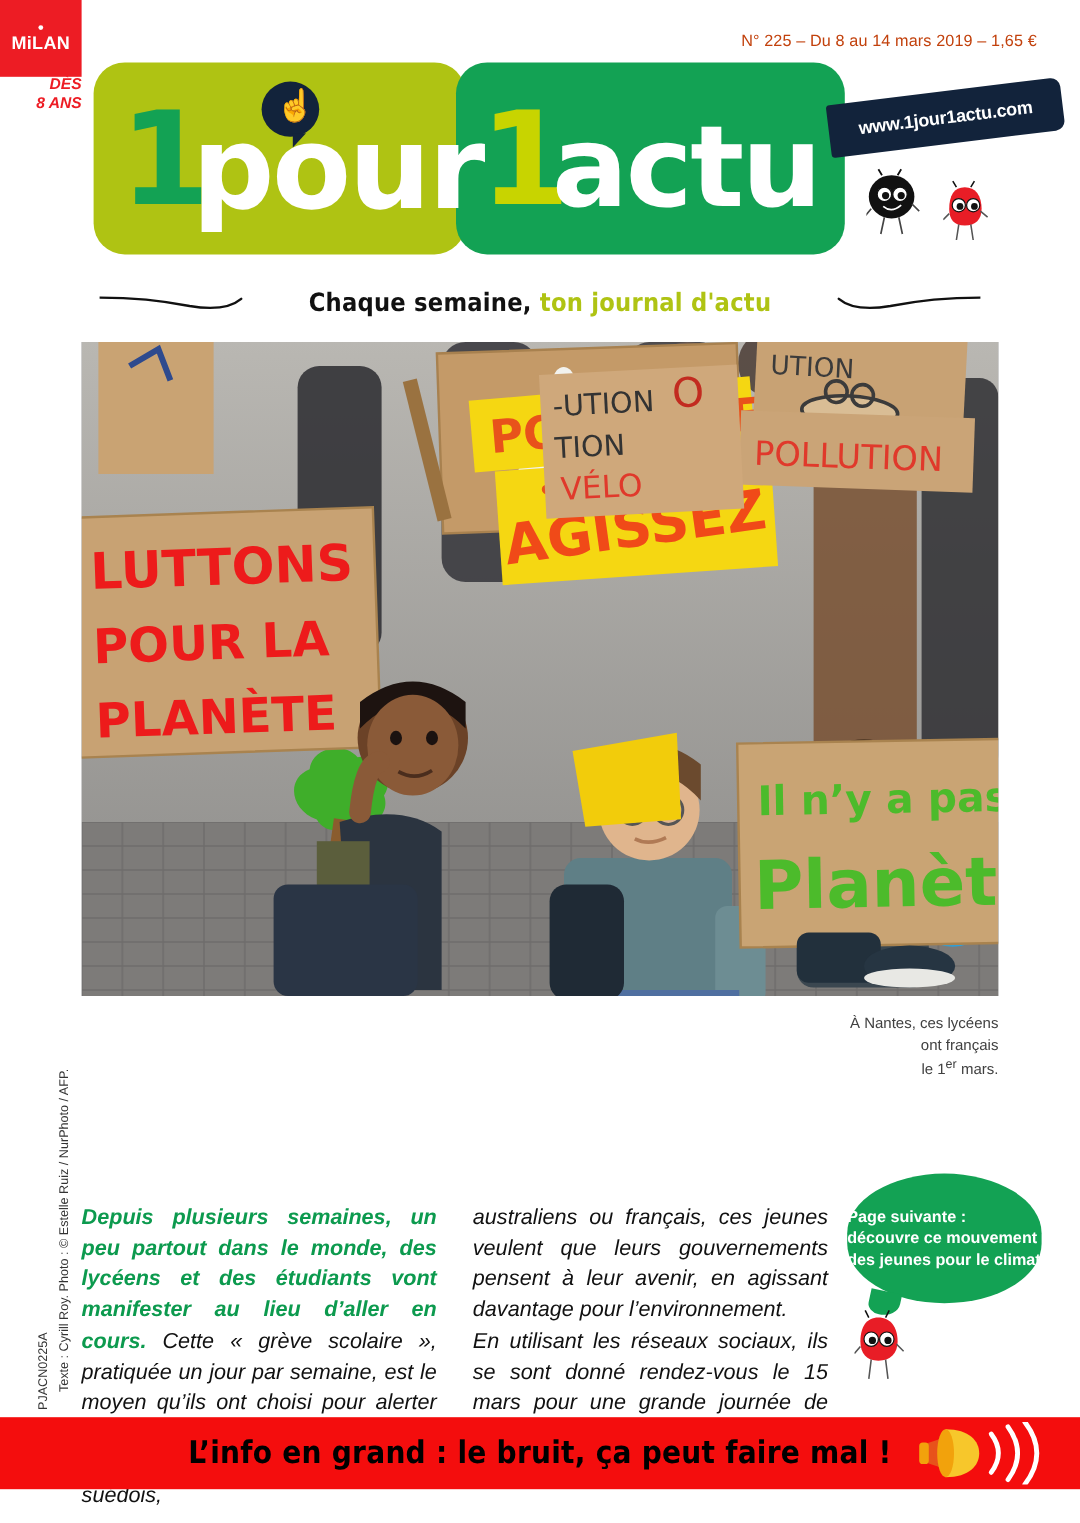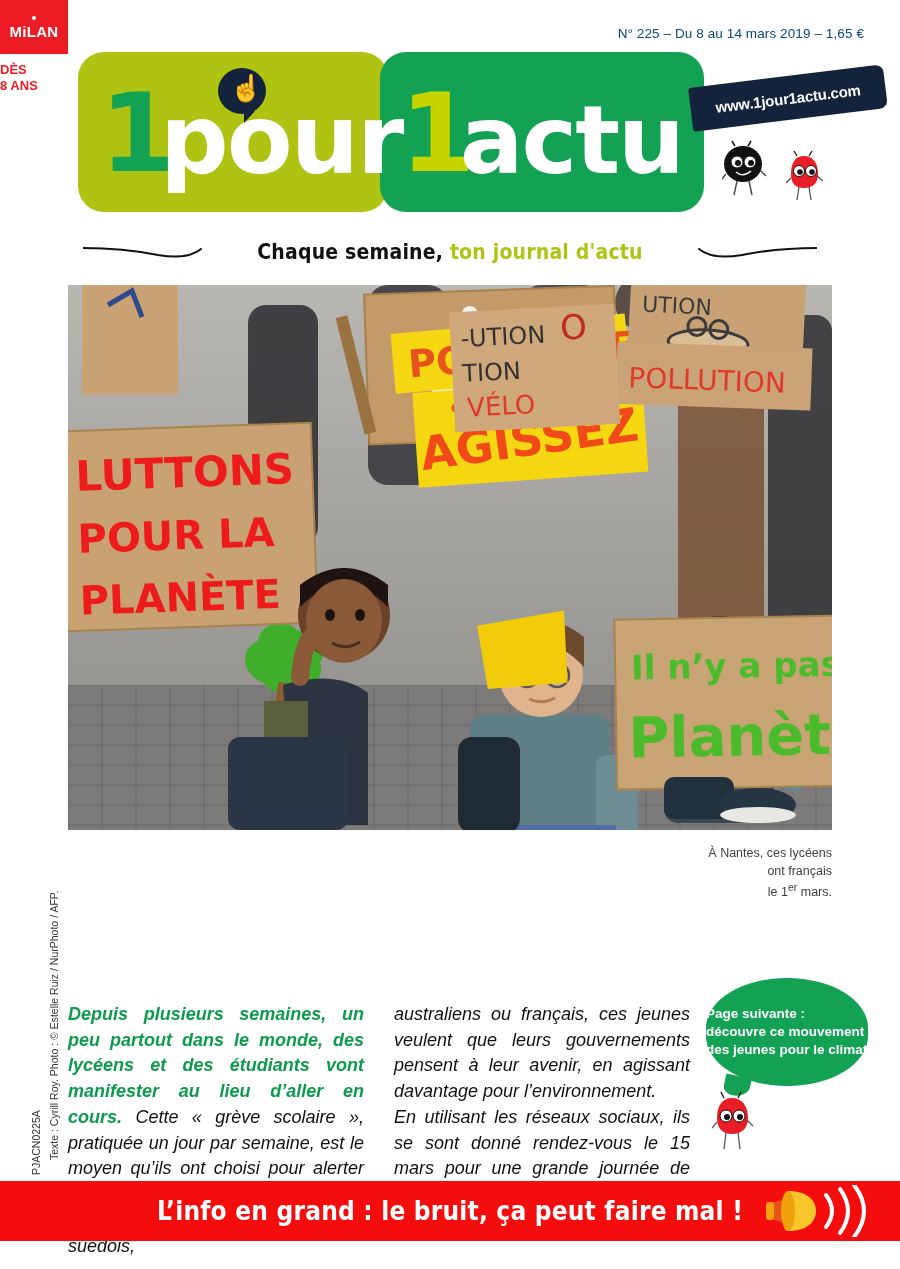--- a/index.html
+++ b/index.html
@@ -7,35 +7,35 @@
     width:900px;height:1269px;
     background:#ffffff;
     font-family:"Liberation Sans",sans-serif;
     overflow:hidden;
     position:relative;
   }
   .page{position:relative;width:900px;height:1269px;overflow:hidden;background:#fff;}
 
   
   .milan-box{
-    position:absolute;left:0;top:0;width:68px;height:54px;
+    position:absolute;left:0;top:0;width:68px;height:64px;
     background:#ED1C24;color:#fff;
     display:flex;flex-direction:column;align-items:center;justify-content:center;
   }
   .milan-dot{width:4px;height:4px;border-radius:50%;background:#fff;margin-bottom:4px;}
   .milan-word{font-size:15px;font-weight:bold;letter-spacing:.3px;line-height:1;}
   .des-ans{
     position:absolute;left:0;top:62px;width:68px;
-    color:#ED1C24;font-weight:bold;font-size:13px;line-height:1.25;text-align:left;
+    color:#ED1C24;font-weight:bold;font-size:13px;line-height:1.25;text-align:right;font-style:italic;
   }
 
   
   .issue-line{
     position:absolute;right:36px;top:26px;
-    font-size:13.5px;color:#0c4a6e;letter-spacing:.1px;white-space:nowrap;
+    font-size:13.5px;color:#c2410c;letter-spacing:.1px;white-space:nowrap;
   }
 
   
   .masthead{position:absolute;left:78px;top:52px;width:790px;height:170px;}
   .logo-box{
     position:absolute;top:0;height:160px;border-radius:26px;
   }
   .box-jour{left:0;width:310px;background:#AFC313;}
   .box-actu{left:302px;width:324px;background:#13A254;}
   .logo-text{
@@ -146,21 +146,21 @@
   .vert-credit{left:48px;top:1160px;}
   .vert-ref{left:48px;top:1160px;}
 
   
   .banner{
     position:absolute;left:0;bottom:28px;width:900px;height:60px;background:#F40D0D;
     display:flex;align-items:center;justify-content:center;
   }
   .banner-text{
     font-family:"DejaVu Sans Condensed","Liberation Sans Narrow","Liberation Sans",sans-serif;
-    color:#ffffff;font-size:26px;font-weight:bold;letter-spacing:.2px;white-space:nowrap;
+    color:#000000;font-size:26px;font-weight:bold;letter-spacing:.2px;white-space:nowrap;
   }
   .megaphone{position:absolute;left:762px;top:4px;width:130px;height:52px;}
 </style>
 </head>
 <body>
 
 <div class="page">
 
   <div class="milan-box">
     <div class="milan-dot"></div>

